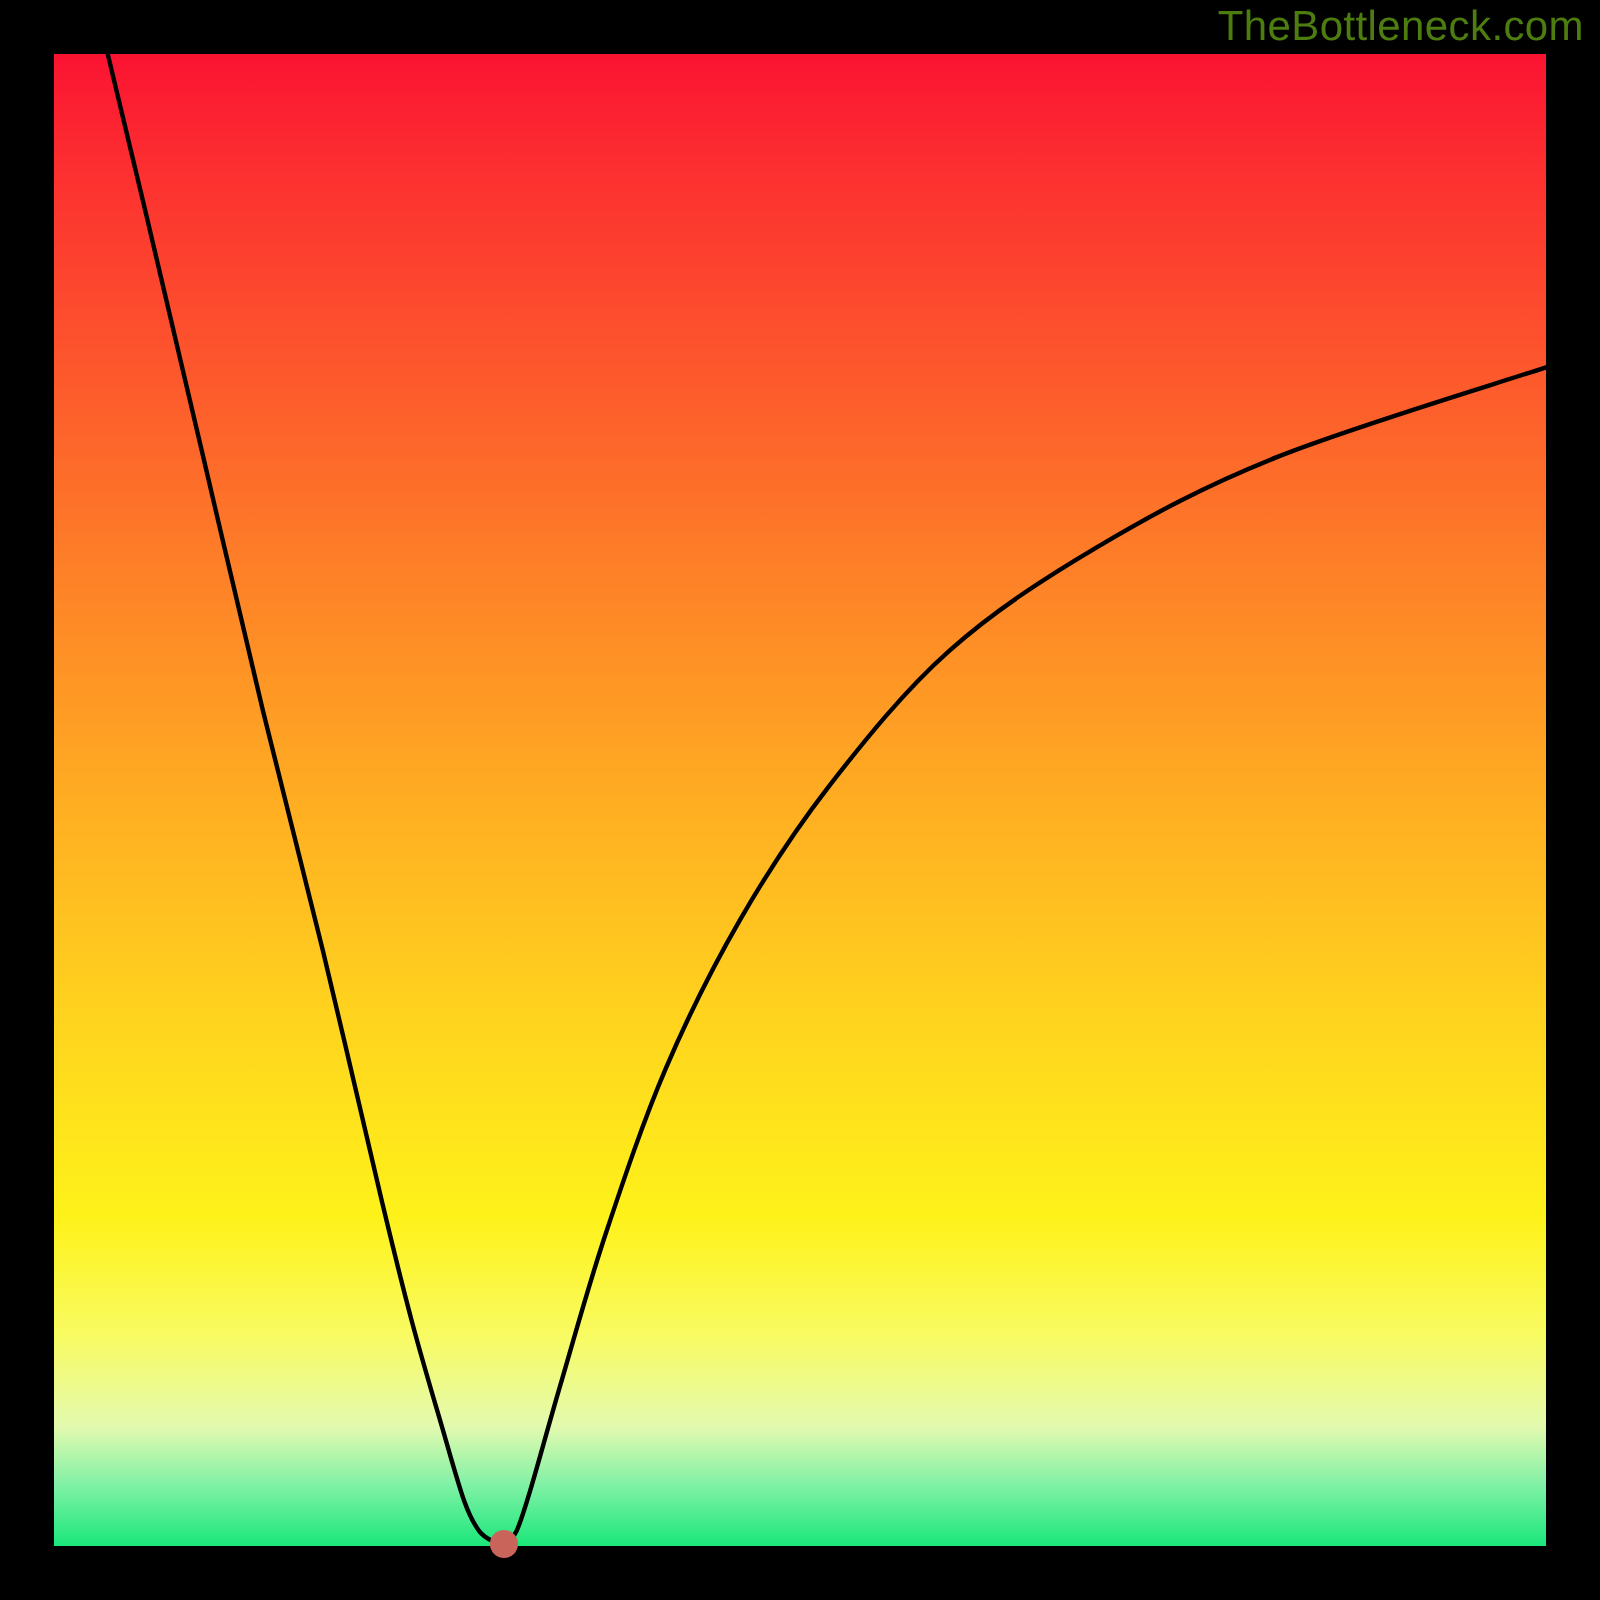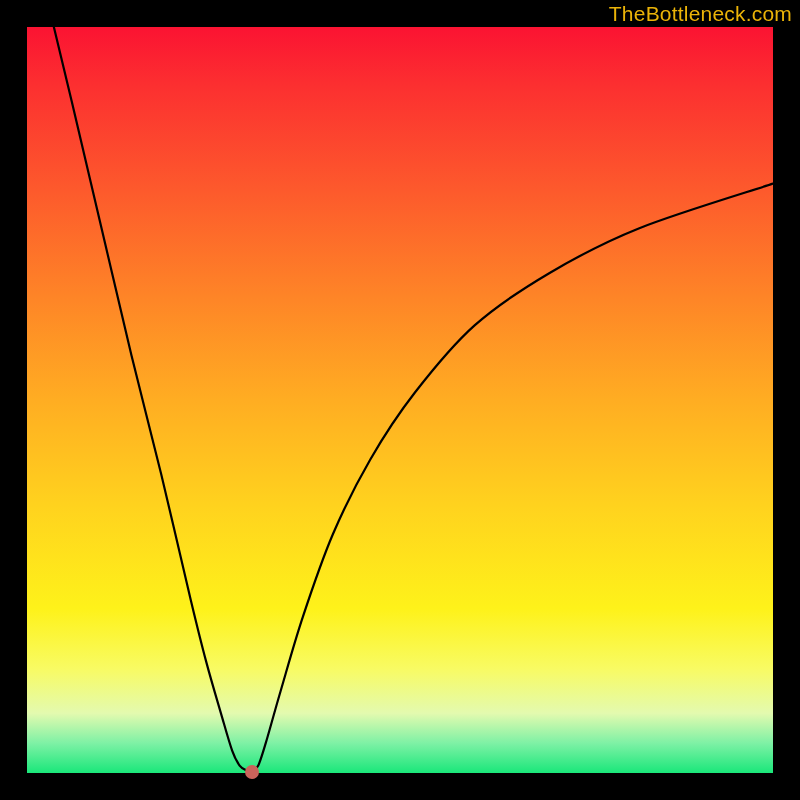--- a/index.html
+++ b/index.html
@@ -16,21 +16,21 @@
     top: 0;
     left: 0;
     width: 800px;
     height: 800px;
     background: #000;
   }
   .watermark {
     position: absolute;
     top: 2px;
     right: 8px;
-    color: #eab308;
+    color: #4d7c0f;
     font-size: 21px;
     font-weight: 500;
     font-family: Arial, sans-serif;
     letter-spacing: 0.2px;
     z-index: 10;
   }
   .plot {
     position: absolute;
     top: 27px;
     left: 27px;

